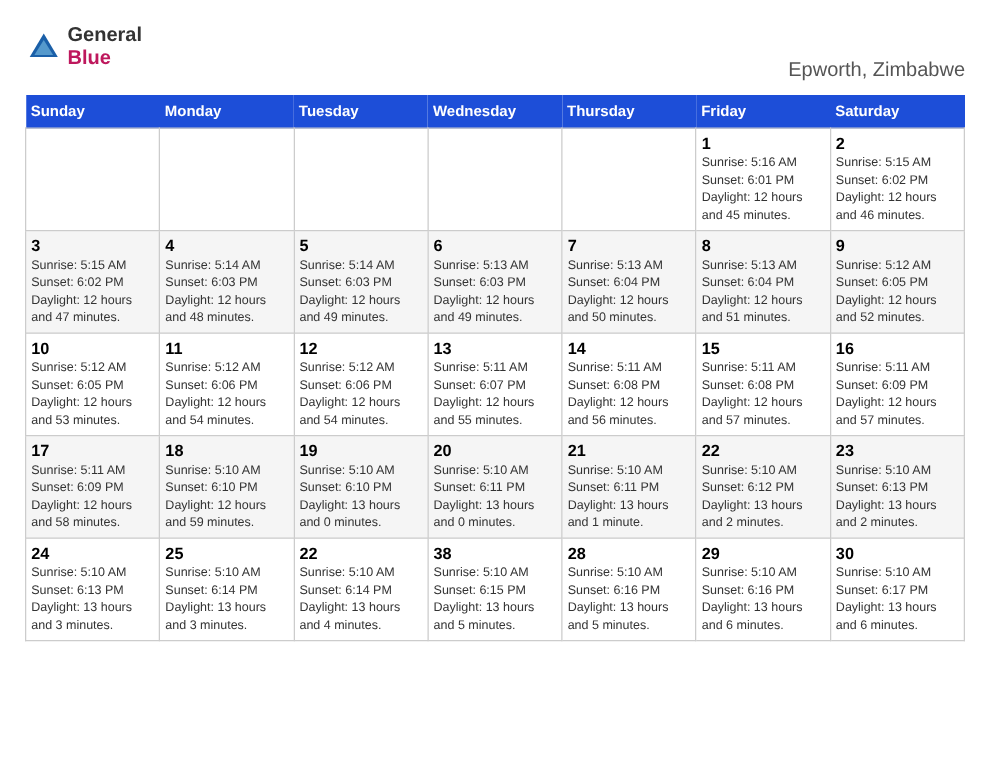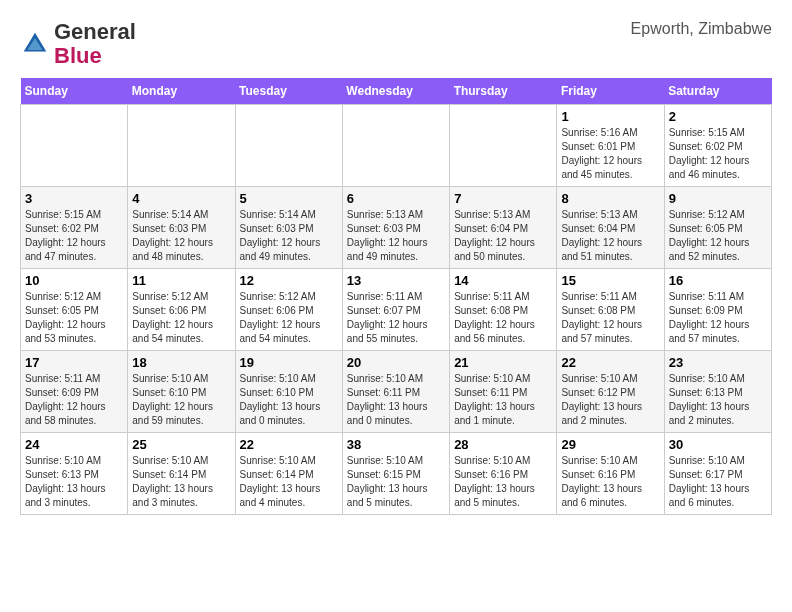--- a/index.html
+++ b/index.html
@@ -15,49 +15,50 @@
       justify-content: space-between;
       align-items: flex-start;
       margin-bottom: 10px;
     }
     .logo {
       display: flex;
       align-items: center;
       gap: 4px;
     }
     .logo-text {
-      font-size: 22px;
+      font-size: 16px;
       font-weight: bold;
       line-height: 1.1;
     }
     .logo-general { color: #333; }
     .logo-blue { color: #be185d; }
     .logo-icon {
       width: 30px;
       height: 30px;
     }
     .title-block {
       text-align: right;
     }
     .month-title {
       font-size: 36px;
       font-weight: bold;
       color: #333;
     }
     .location {
       font-size: 16px;
       color: #555;
+      margin-top: 28px;
     }
     table {
       width: 100%;
       border-collapse: collapse;
       font-size: 11px;
     }
     th {
-      background-color: #8b5cf6;
+      background-color: #1d4ed8;
       color: white;
       padding: 6px 4px;
       text-align: left;
       font-size: 12px;
       font-weight: bold;
     }
     td {
       border: 1px solid #ccc;
       vertical-align: top;
       padding: 4px;

